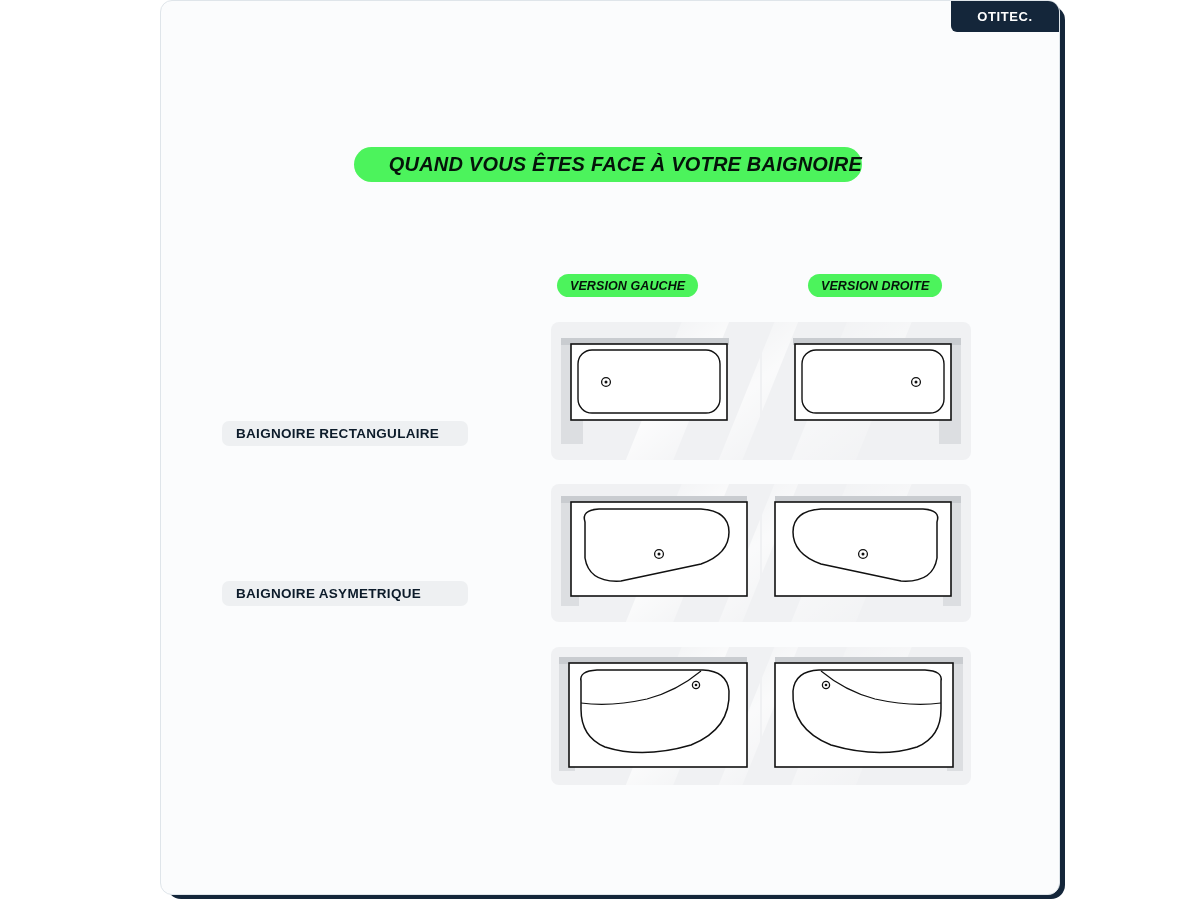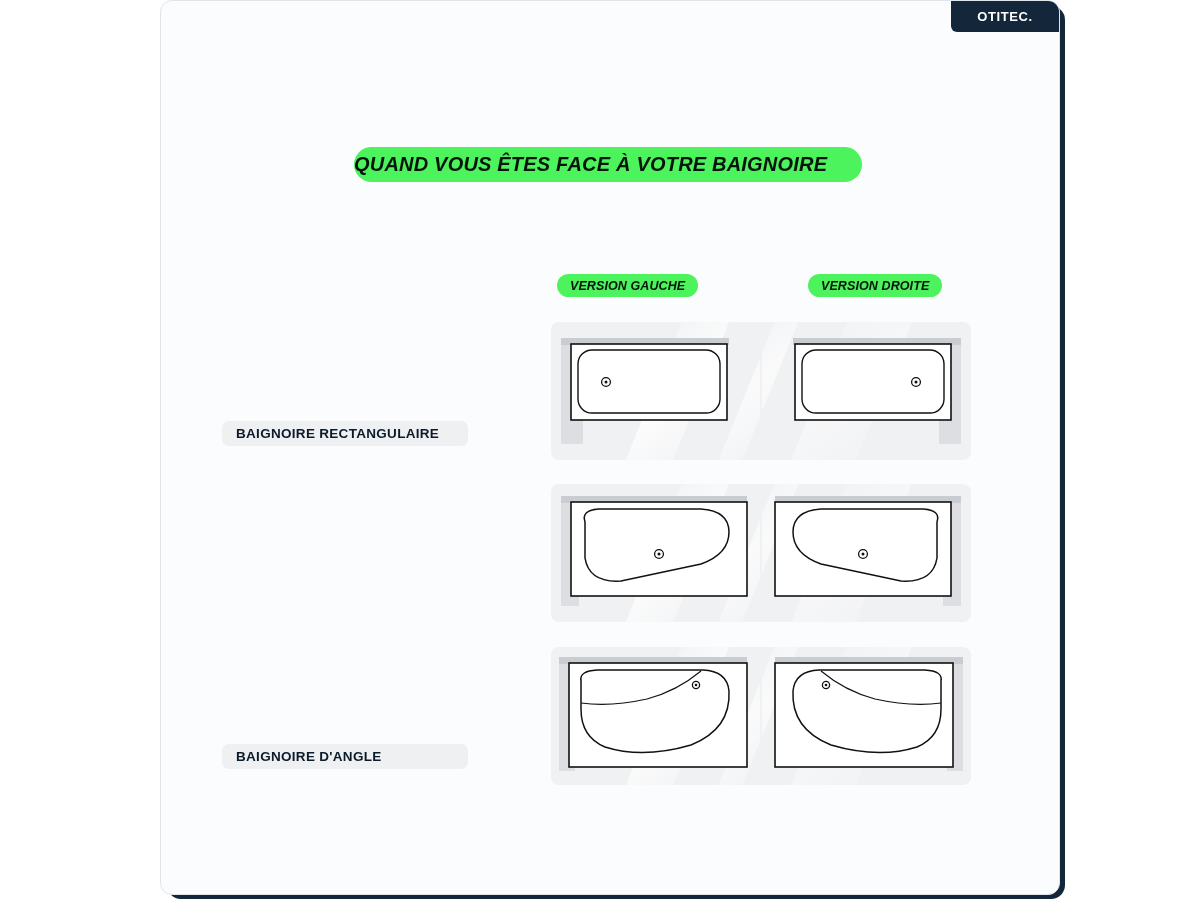--- a/index.html
+++ b/index.html
@@ -60,21 +60,21 @@
 
   
   .title-pill {
     position: absolute;
     left: 193px; top: 146px;
     width: 508px; height: 35px;
     background: #4cf35c;
     border-radius: 18px;
     display: flex;
     align-items: center;
-    justify-content: flex-start;
+    justify-content: flex-end;
   }
   .title-pill span {
     font-size: 20px;
     font-weight: bold;
     font-style: italic;
     color: #05140a;
     letter-spacing: 0.2px;
     white-space: nowrap;
   }
 
@@ -180,22 +180,22 @@
     <div class="ver-pill ver-left">
       <span>VERSION GAUCHE</span>
     </div>
     <div class="ver-pill ver-right">
       <span>VERSION DROITE</span>
     </div>
 
     <div class="row-label label-1">
       <span>BAIGNOIRE RECTANGULAIRE</span>
     </div>
-    <div class="row-label label-3">
-      <span>BAIGNOIRE D'ANGLE</span>
+    <div class="row-label label-2">
+      <span>BAIGNOIRE ASYMETRIQUE</span>
     </div>
 
     <div class="panel panel-1">
       <div class="streak a"></div>
       <div class="streak b"></div>
       <div class="streak c"></div>
       <div class="half-gap"></div>
 
       <svg width="420" height="138" viewBox="0 0 420 138">
 

